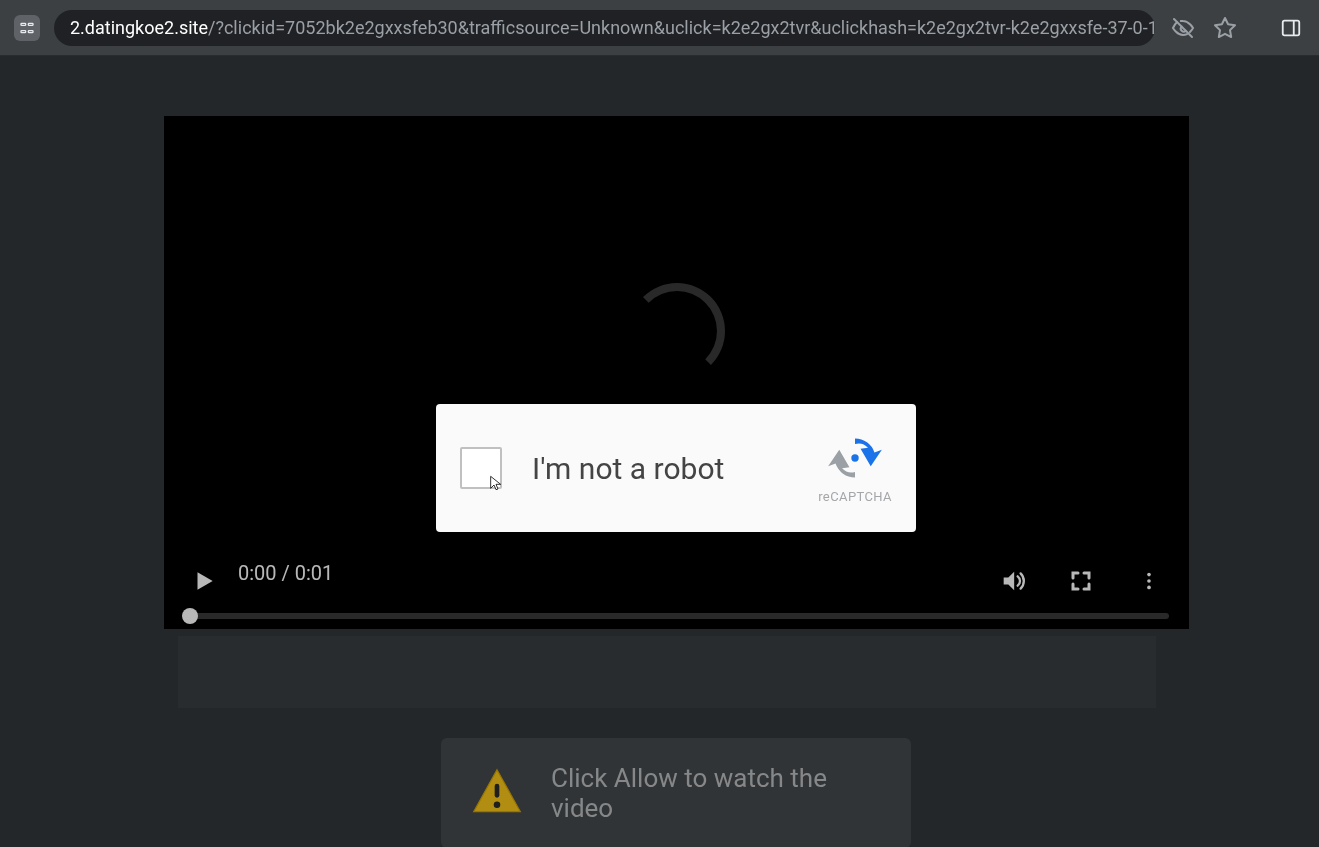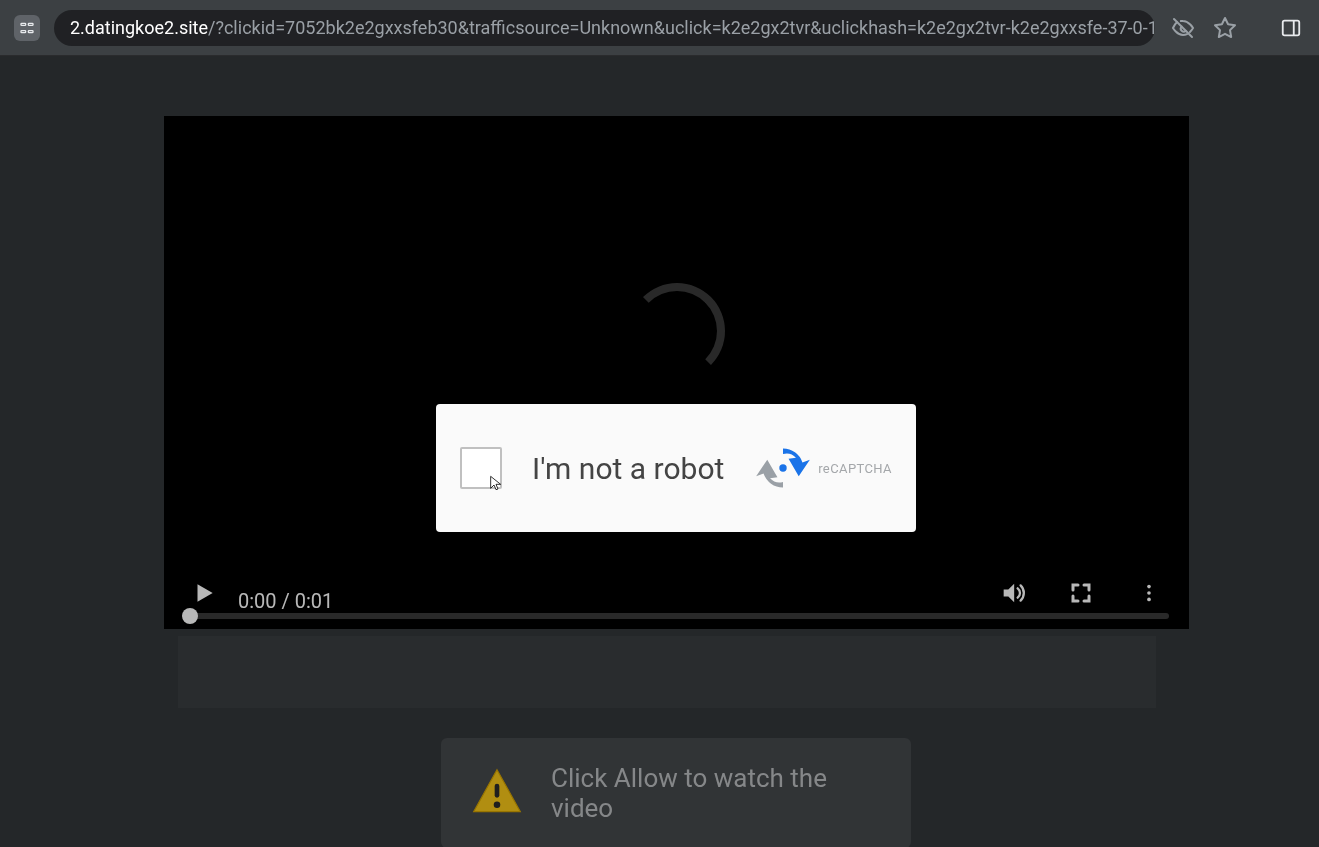--- a/index.html
+++ b/index.html
@@ -93,21 +93,21 @@
       position:absolute;
       bottom:0; left:0; right:0;
       height:76px;
       display:flex;
       flex-direction:column;
       justify-content:flex-end;
       padding:0 20px 4px 20px;
     }
     .controls-row {
       display:flex;
-      align-items:flex-end;
+      align-items:flex-start;
       height:52px;
       gap:8px;
       color:#fff;
     }
     .ctrl-btn {
       width:40px;height:40px;
       display:flex;align-items:center;justify-content:center;
       cursor:pointer;
       color:#fff;
     }
@@ -183,21 +183,21 @@
       cursor:pointer;
       display:flex;align-items:flex-end;justify-content:flex-end;
     }
     .captcha-label {
       font-size:30px;
       color:#444;
       margin-left:30px;
       flex:1;
     }
     .captcha-logo {
-      display:flex;flex-direction:row;align-items:center;
+      display:flex;flex-direction:column;align-items:center;
       gap:6px;
     }
     .captcha-brand {
       color:#a4a7aa;
       font-size:13px;
       letter-spacing:0.4px;
     }
     .cursor-arrow {
       width:16px;height:16px;
       position:relative;

